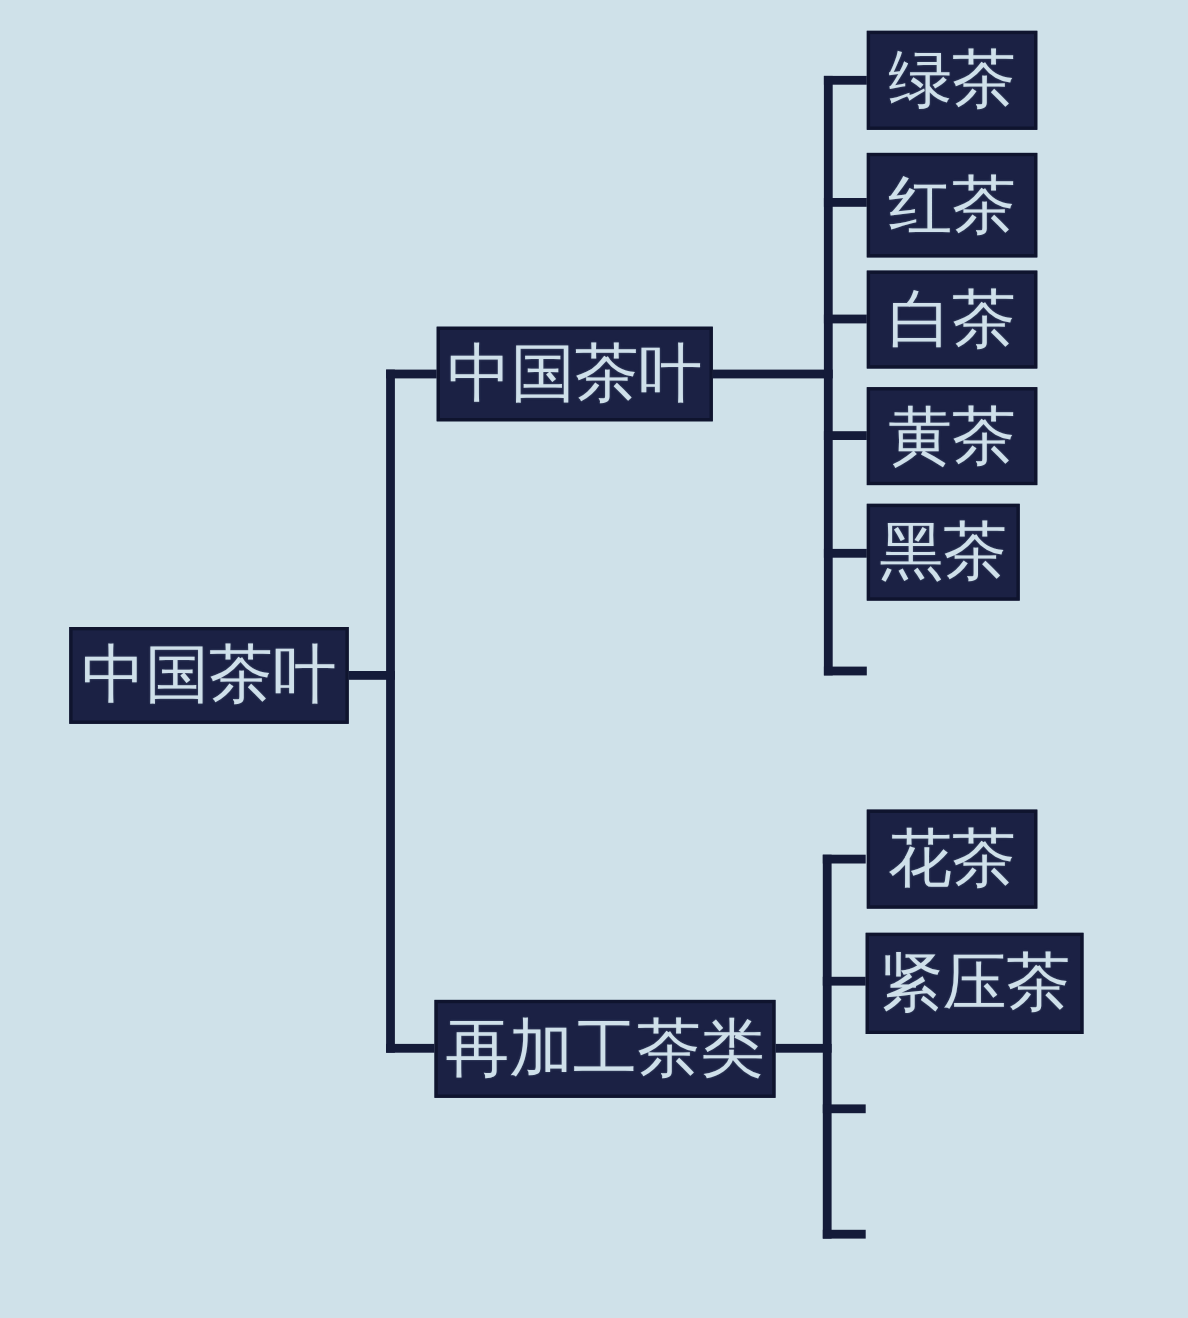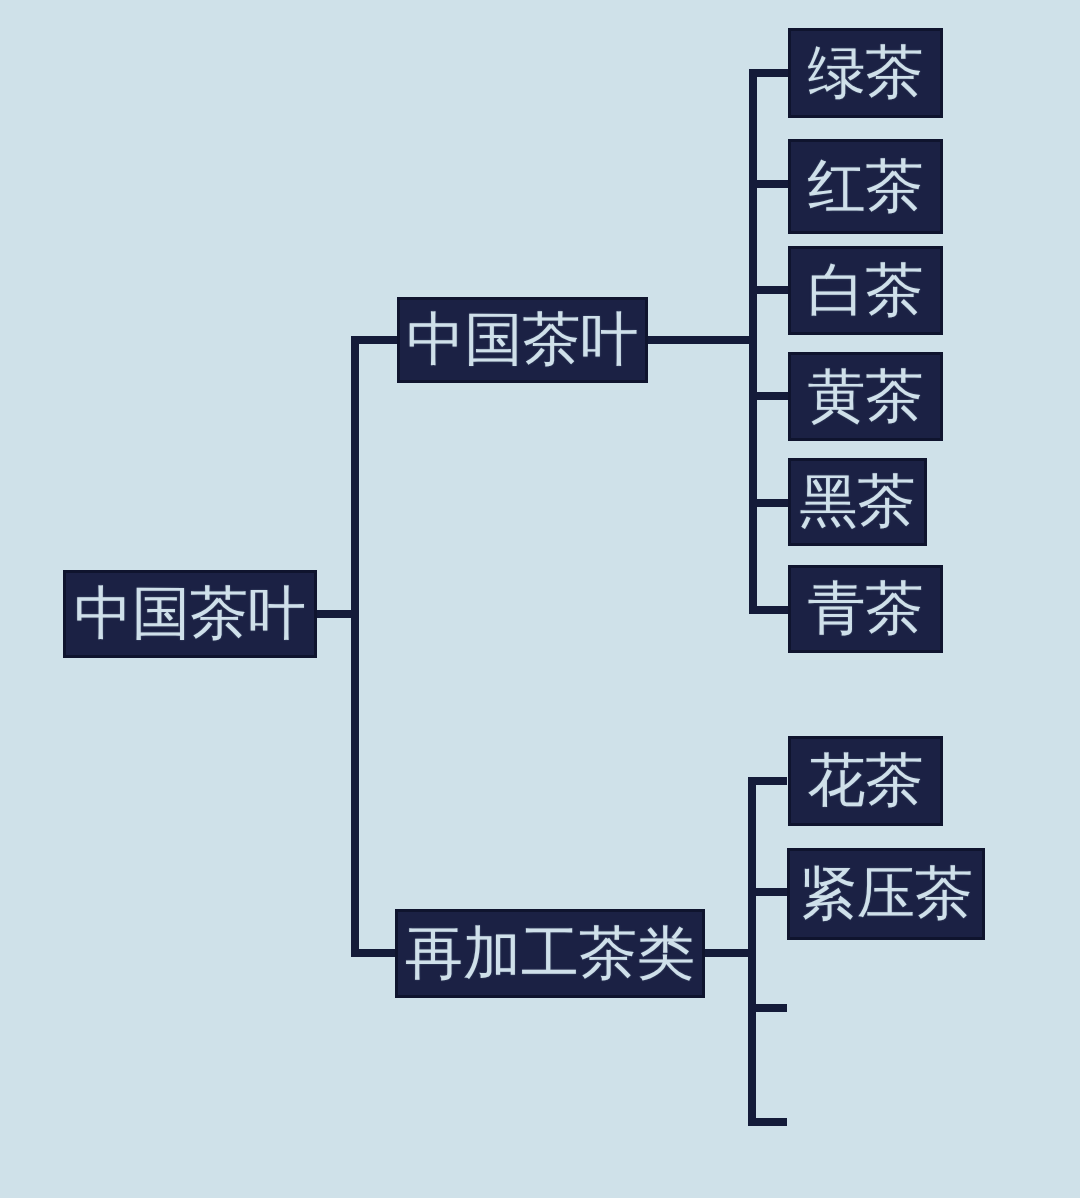--- a/index.html
+++ b/index.html
@@ -63,20 +63,19 @@
 
   <div class="node" style="left:63px; top:570px; width:254px; height:88px;">中国茶叶</div>
 
   <div class="node" style="left:397px; top:297px; width:251px; height:86px;">中国茶叶</div>
 
   <div class="node" style="left:788px; top:28px; width:155px; height:90px;">绿茶</div>
   <div class="node" style="left:788px; top:139px; width:155px; height:95px;">红茶</div>
   <div class="node" style="left:788px; top:246px; width:155px; height:89px;">白茶</div>
   <div class="node" style="left:788px; top:352px; width:155px; height:89px;">黄茶</div>
   <div class="node" style="left:788px; top:458px; width:139px; height:88px;">黑茶</div>
-  <div class="node" style="left:788px; top:565px; width:155px; height:88px;">青茶</div>
 
   <div class="node" style="left:395px; top:909px; width:310px; height:89px;">再加工茶类</div>
 
   <div class="node" style="left:787px; top:848px; width:198px; height:92px;">紧压茶</div>
   <div class="node" style="left:788px; top:736px; width:155px; height:90px;">花茶</div>
 
 </div>
 
 </body></html>

